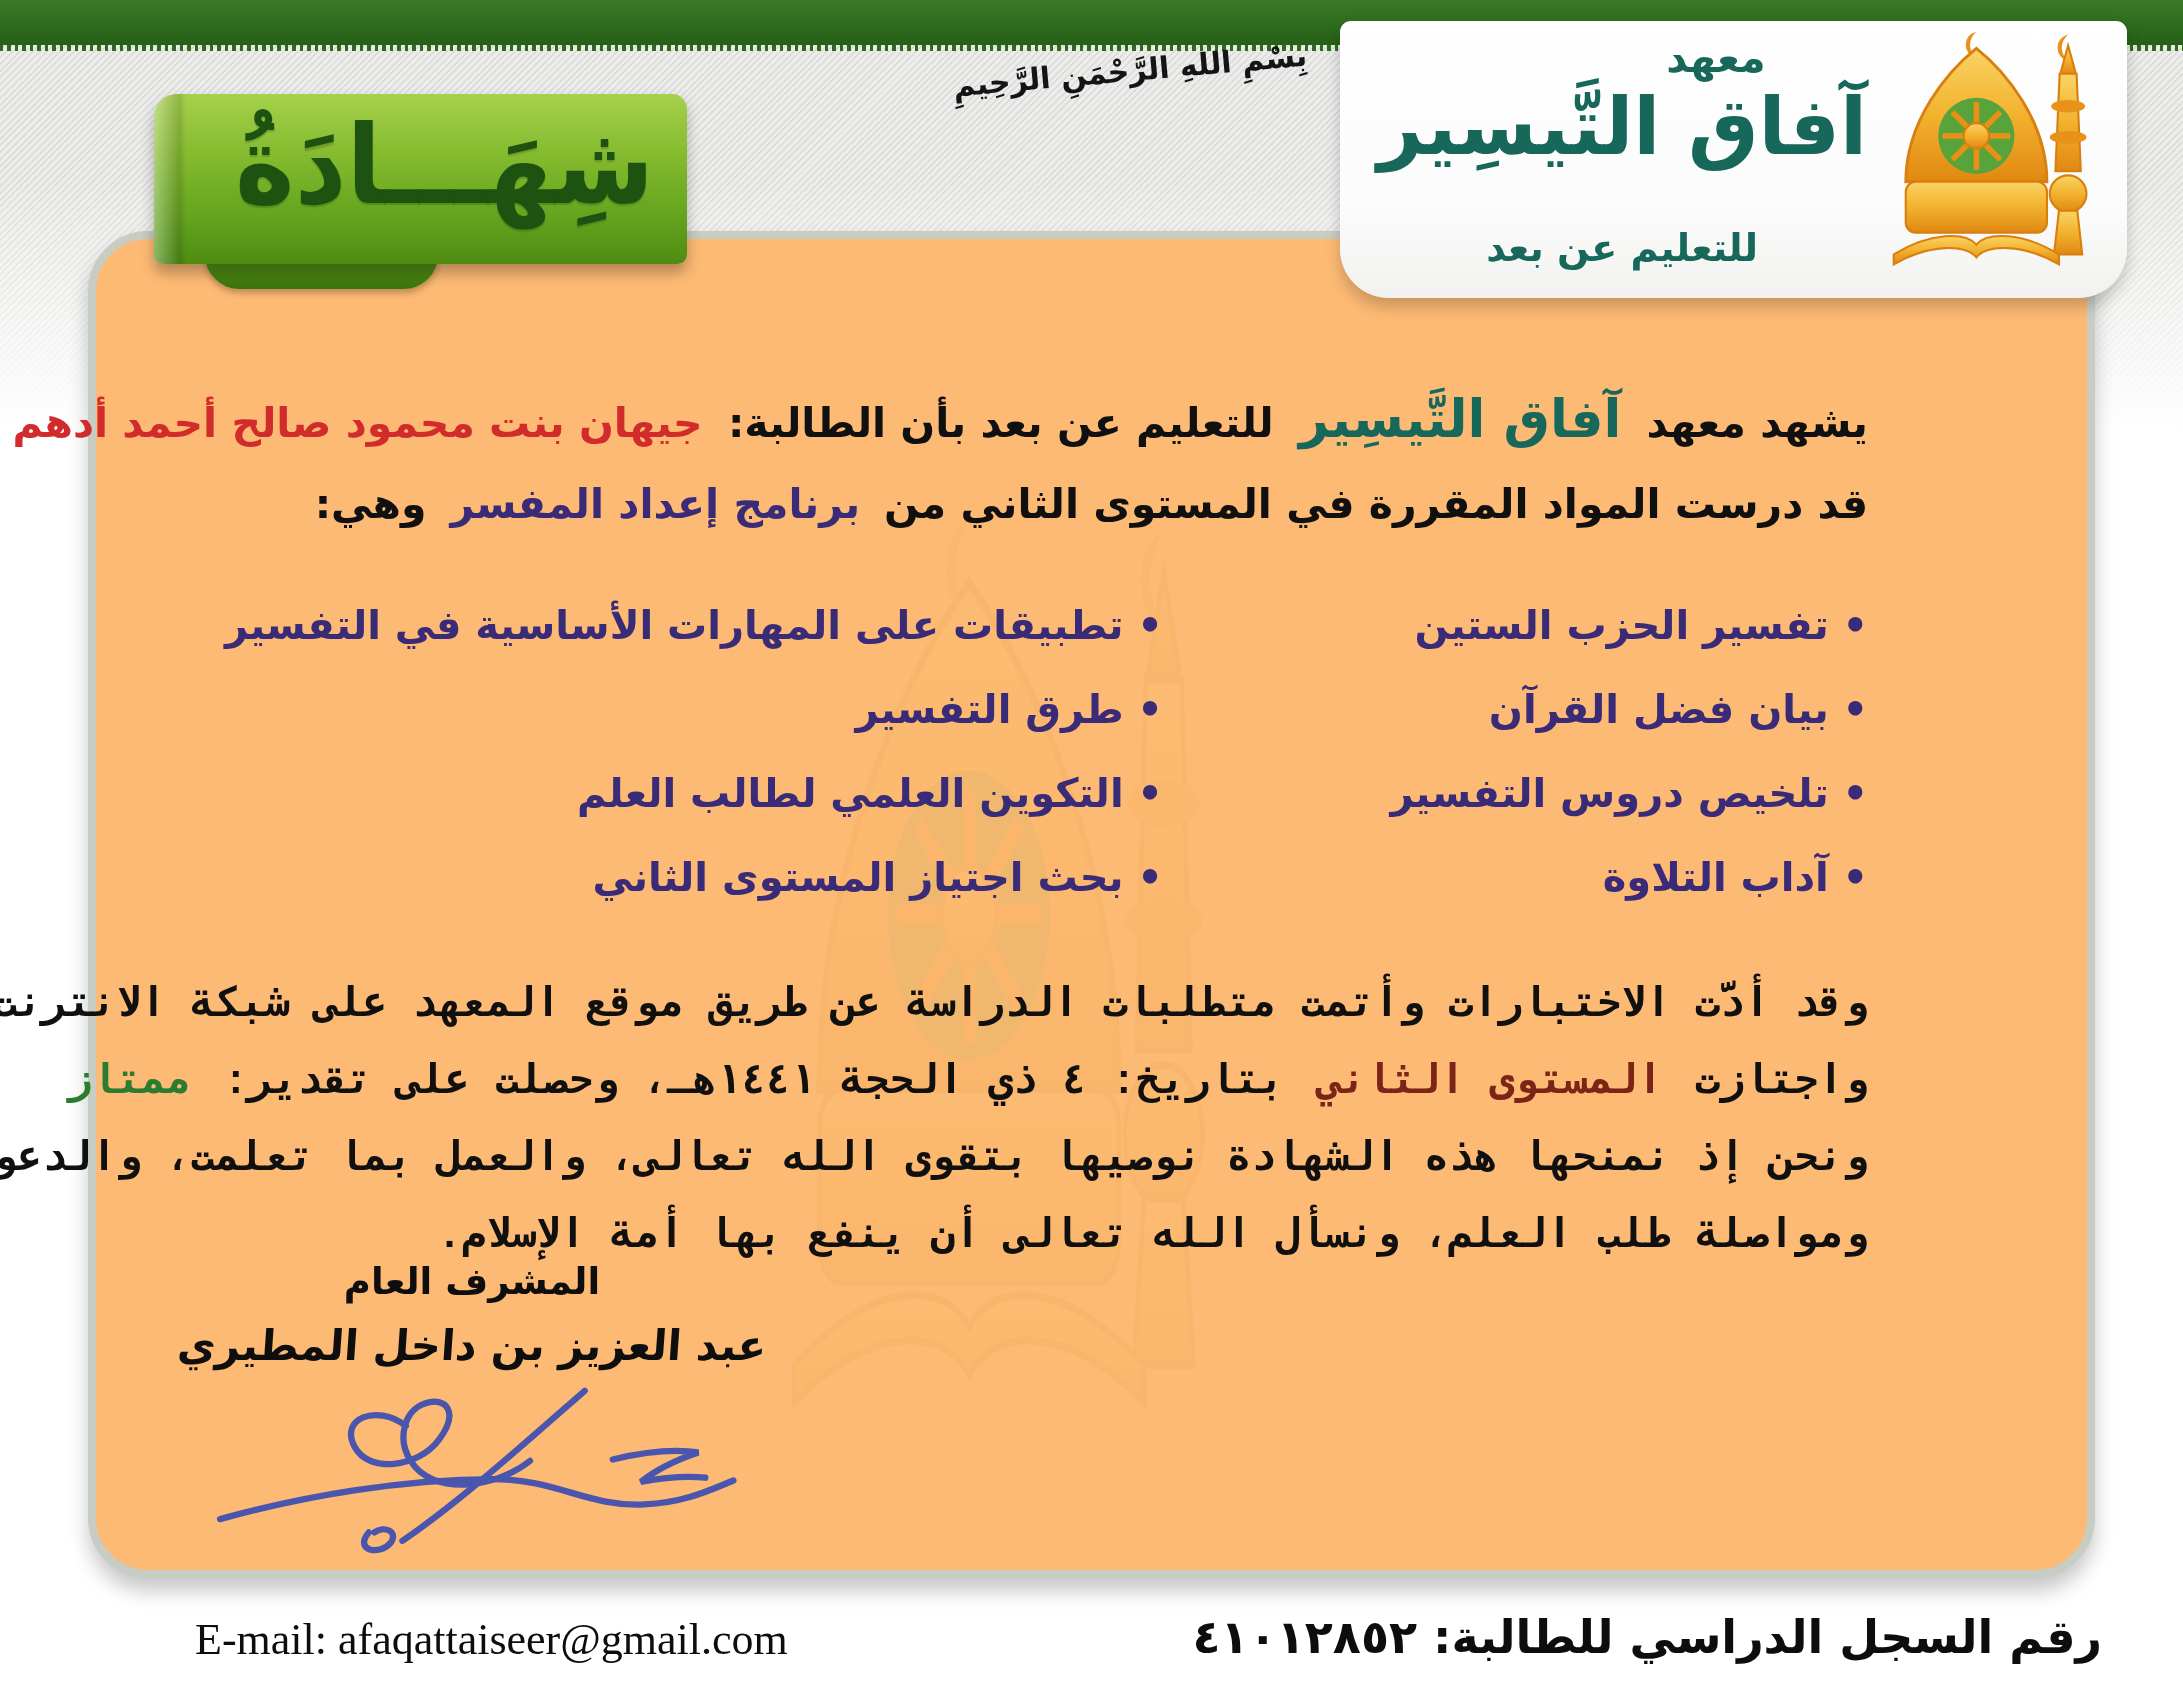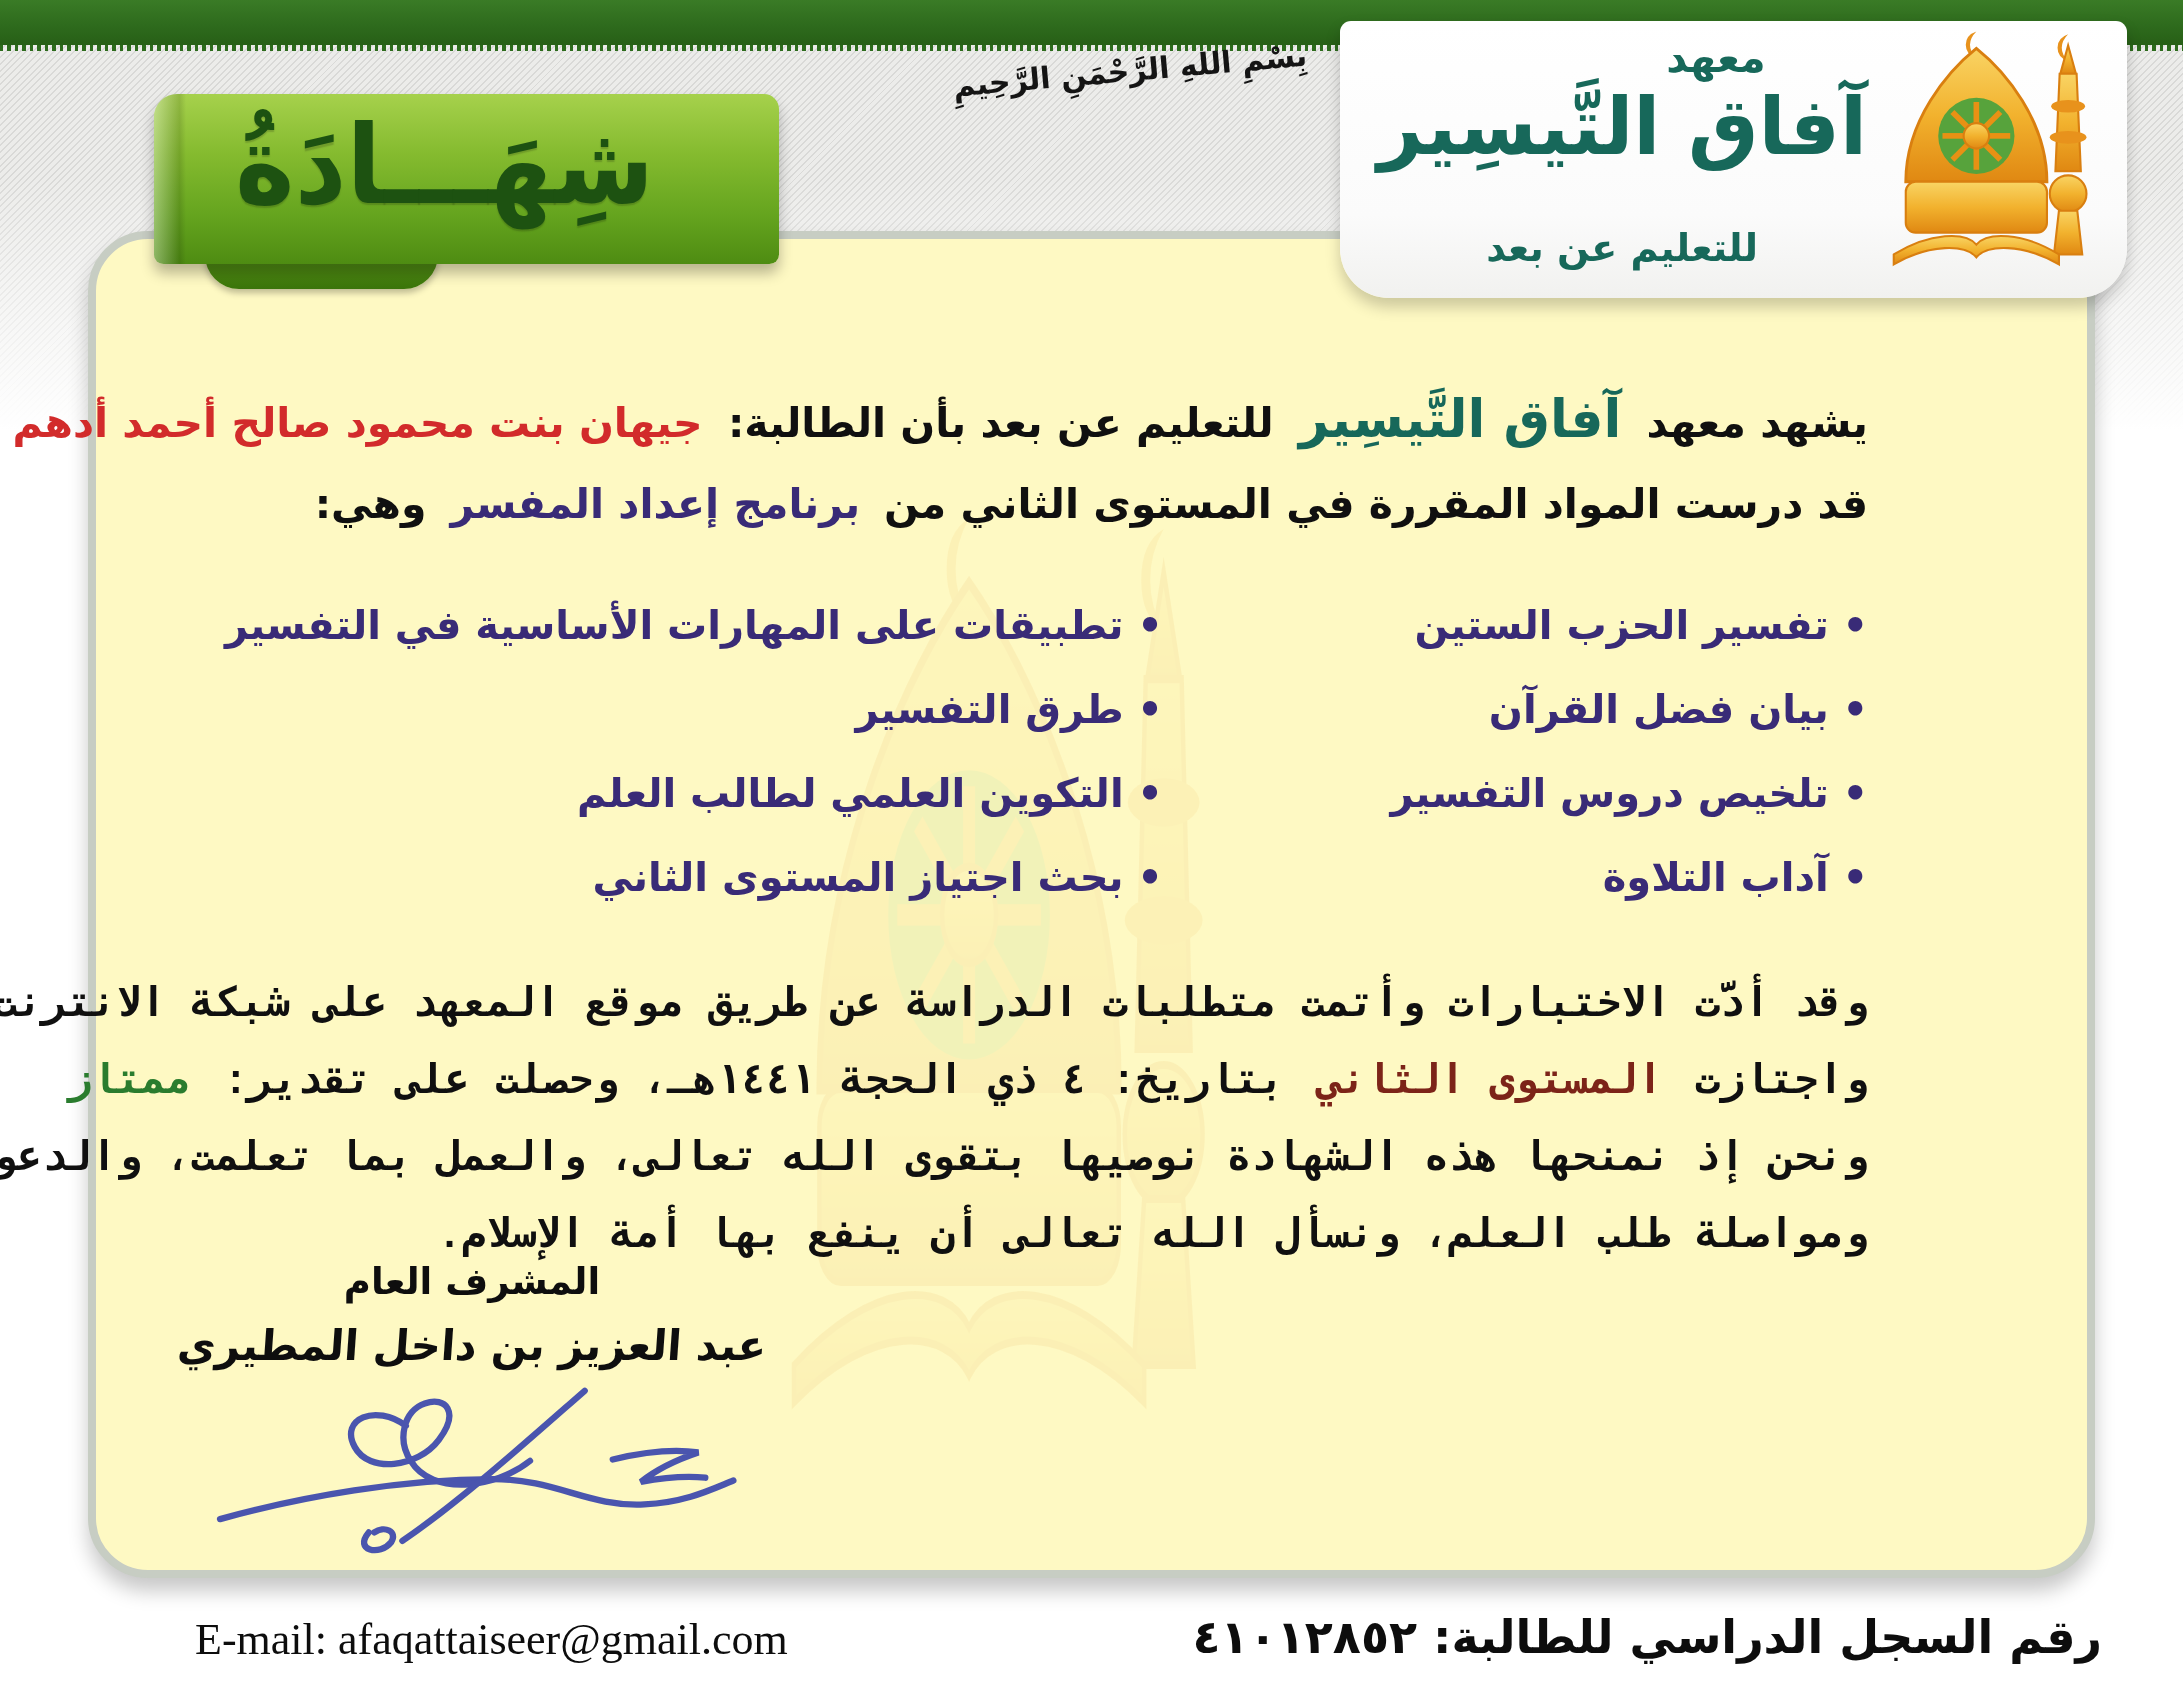--- a/index.html
+++ b/index.html
@@ -20,21 +20,21 @@
   .stripes{
     position:absolute;left:0;top:45px;width:100%;height:438px;z-index:0;
     background:repeating-linear-gradient(135deg,#ececea 0 3.4px,#d9d9d7 3.4px 4.8px);
   }
   .stripes::after{
     content:"";position:absolute;inset:0;
     background:linear-gradient(180deg,rgba(255,255,255,0) 0%,rgba(255,255,255,0) 30%,#ffffff 88%);
   }
   
   .ribbon{
-    position:absolute;left:154px;top:94px;width:625px;height:170px;z-index:5;
+    position:absolute;left:154px;top:94px;width:533px;height:170px;z-index:5;
     background:linear-gradient(180deg,#a6d14c 0%,#85bb2f 35%,#66a51f 70%,#4e8c12 100%);
     border-radius:23px 15px 9.6px 9.6px;
     box-shadow:0 8.2px 13.7px rgba(0,0,0,.28);
   }
   .ribbon::before{ 
     content:"";position:absolute;left:0;top:0;width:31.5px;height:100%;
     background:linear-gradient(90deg,rgba(255,255,255,.35),rgba(0,0,0,.12) 80%,rgba(0,0,0,0));
     border-radius:23px 0 0 9.6px;
   }
   .ribbon-fold{
@@ -70,21 +70,21 @@
     font-size:79px;font-weight:bold;color:#17685a;direction:rtl;white-space:nowrap;
   }
   .logo-sub{
     position:absolute;left:96px;top:205px;width:322px;text-align:right;
     font-size:38px;font-weight:bold;color:#17685a;direction:rtl;
   }
   .logo-mosque{position:absolute;left:541px;top:9.6px;width:226px;height:240px;}
   
   .panel{
     position:absolute;left:88px;top:231px;width:2007px;height:1347px;z-index:2;
-    background:#fef9c3;border:8.2px solid #c7cdc3;border-radius:60px;
+    background:#fdba74;border:8.2px solid #c7cdc3;border-radius:60px;
     box-shadow:0 12.3px 20.5px rgba(0,0,0,.22);box-sizing:border-box;
   }
   .watermark{
     position:absolute;left:671px;top:274px;width:479px;height:911px;
     opacity:.07;pointer-events:none;
   }
   .panel-content{
     position:absolute;inset:0;direction:rtl;text-align:right;
     padding:140px 219px 0 205px;color:#101010;font-weight:bold;
   }

